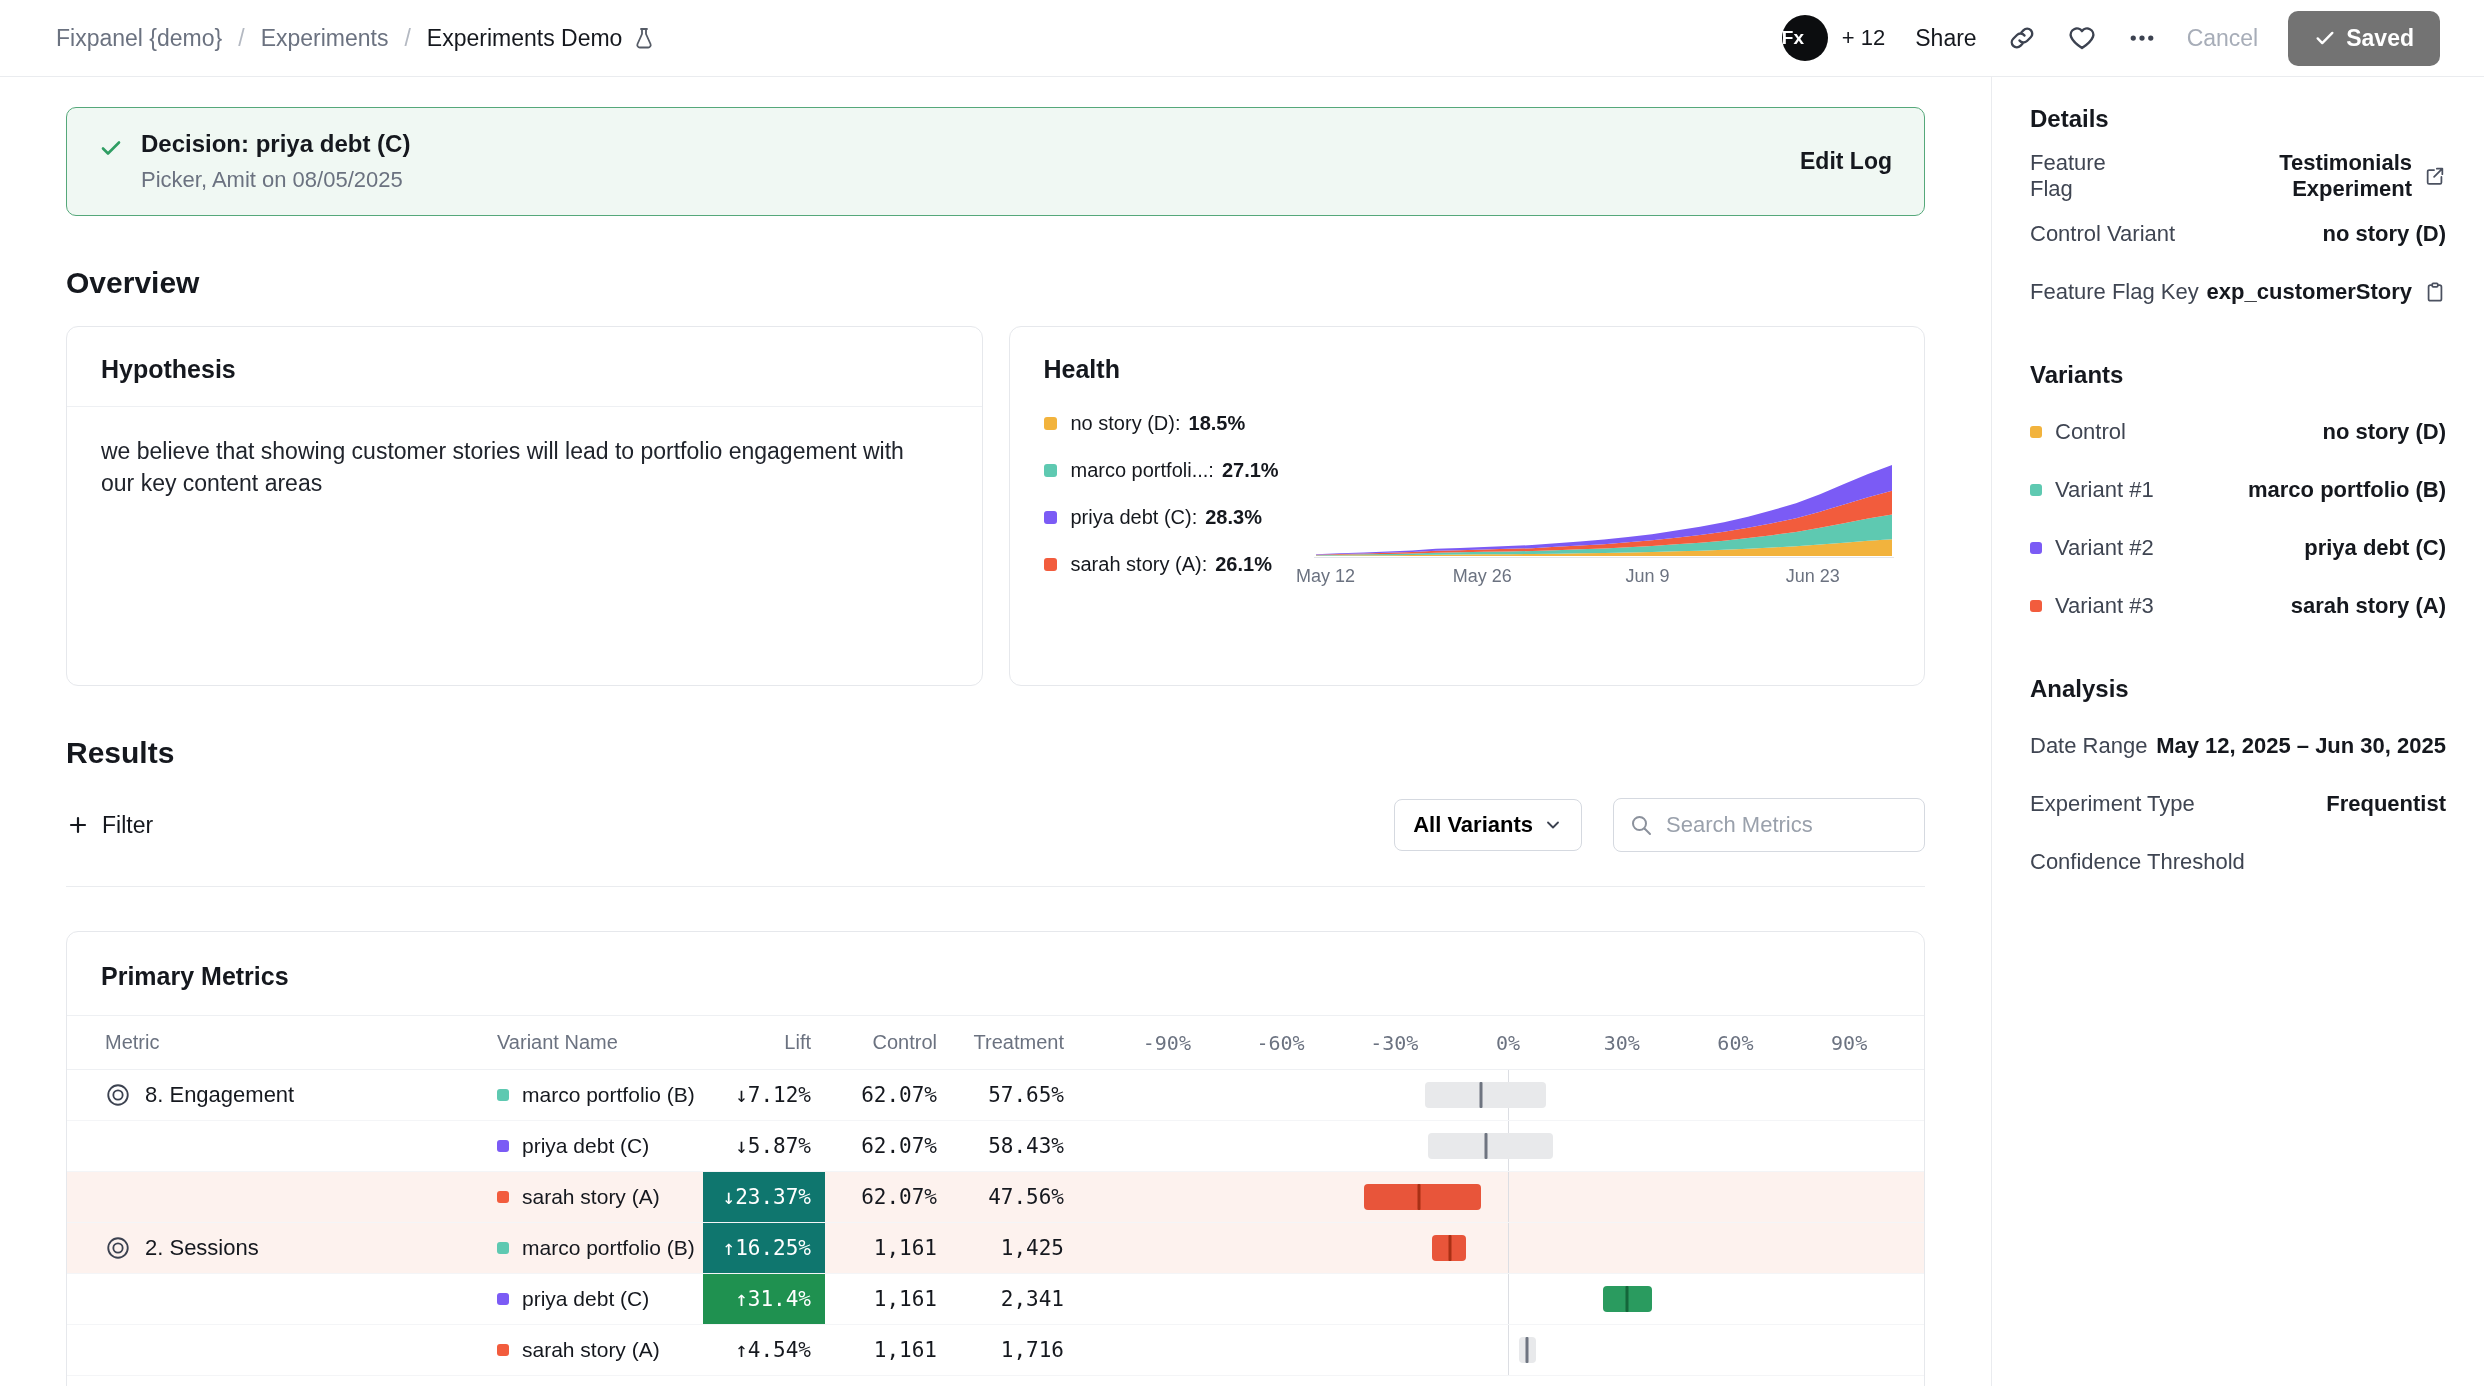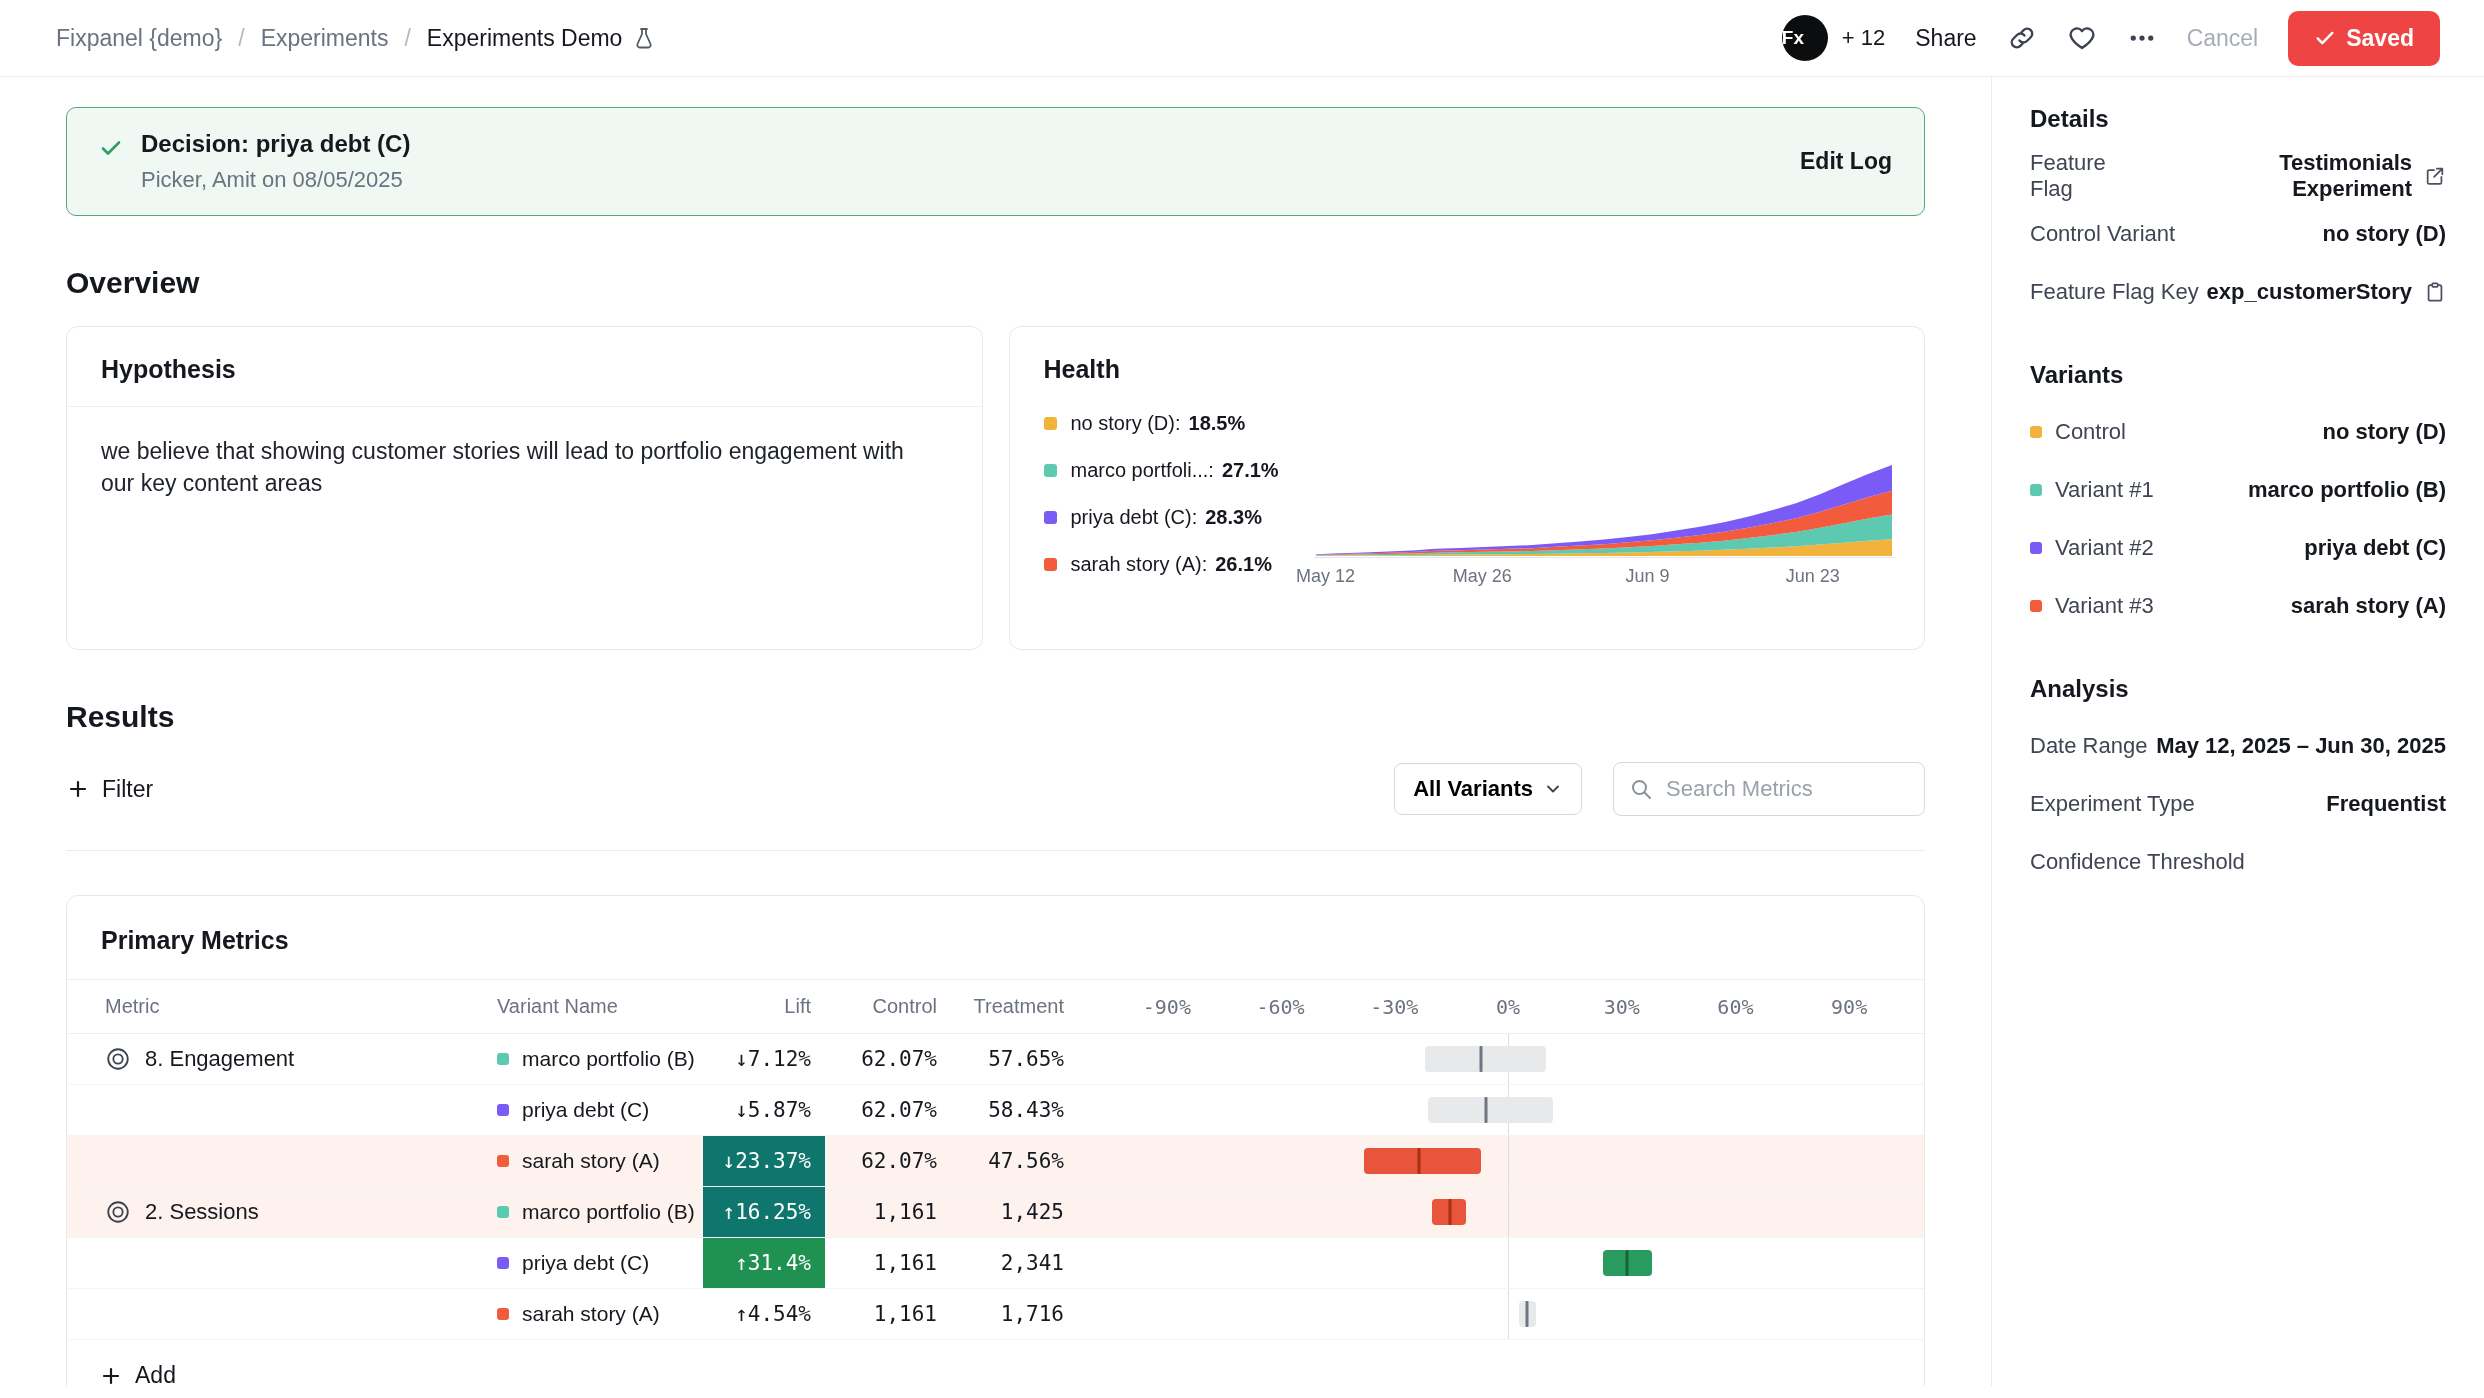--- a/index.html
+++ b/index.html
@@ -15,21 +15,21 @@
   .crumb.current { color:#15181e; display:flex; align-items:center; gap:10px; }
   .crumb-sep { color:#b4b9c2; }
   .topbar-right { margin-left:auto; display:flex; align-items:center; gap:30px; }
   .avatar { width:46px; height:46px; border-radius:50%; background:#0c0d0f; color:#fff;
     display:flex; align-items:center; font-weight:700; font-size:19px; }
   .plus12 { font-size:22px; color:#15181e; margin-left:-16px; }
   .share { font-size:23px; color:#15181e; cursor:pointer; }
   .icon-btn { width:30px; height:30px; color:#3c4250; cursor:pointer; }
   .btn-cancel { background:none; border:none; font-size:23px; color:#a7adb8; cursor:pointer;
     font-family:inherit; }
-  .btn-saved { display:flex; align-items:center; gap:10px; background:#ef4444; color:#fff;
+  .btn-saved { display:flex; align-items:center; gap:10px; background:#737373; color:#fff;
     border:none; border-radius:10px; padding:14px 26px; font-size:23px; font-weight:600;
     cursor:pointer; font-family:inherit; }
 
   
   .content { display:flex; height:1309px; }
   .main { flex:1; border-right:1px solid #eaecef; overflow:hidden; }
   .sidebar { width:492px; padding:28px 38px 0 38px; overflow:hidden; }
 
   
   .banner { margin:30px 66px 0 66px; border:1.5px solid #55a87a; background:#f0f8f3;
@@ -37,21 +37,21 @@
   .banner-check { width:24px; height:24px; color:#2f9e63; margin:6px 18px 0 0; flex:none; }
   .banner-title { font-size:24px; font-weight:700; }
   .banner-sub { font-size:22px; color:#6b7280; margin-top:9px; }
   .edit-log { margin-left:auto; align-self:center; font-size:23px; font-weight:600;
     color:#15181e; cursor:pointer; }
 
   .h-section { margin:50px 66px 0 66px; font-size:30px; font-weight:700; }
 
   
   .cards { margin:26px 66px 0 66px; display:flex; gap:26px; }
-  .card { flex:1; border:1px solid #e6e8ec; border-radius:12px; background:#fff; height:324px;
+  .card { flex:1; border:1px solid #e6e8ec; border-radius:12px; background:#fff; height:360px;
     overflow:hidden; }
   .card-head { padding:28px 34px 22px 34px; font-size:25px; font-weight:700; }
   .card-head.rule { border-bottom:1px solid #eef0f3; }
   .hyp-body { padding:28px 34px; font-size:23px; line-height:1.4; color:#20242c; max-width:880px; }
   .health-body { display:flex; padding:6px 30px 0 34px; }
   .legend { list-style:none; }
   .legend li { display:flex; align-items:center; gap:14px; margin-bottom:24px; font-size:20px; }
   .legend .sq { width:13px; height:13px; border-radius:3px; flex:none; }
   .legend .pct { font-weight:700; margin-left:-6px; }
   .chart-wrap { margin-left:auto; width:580px; padding-top:42px; }

